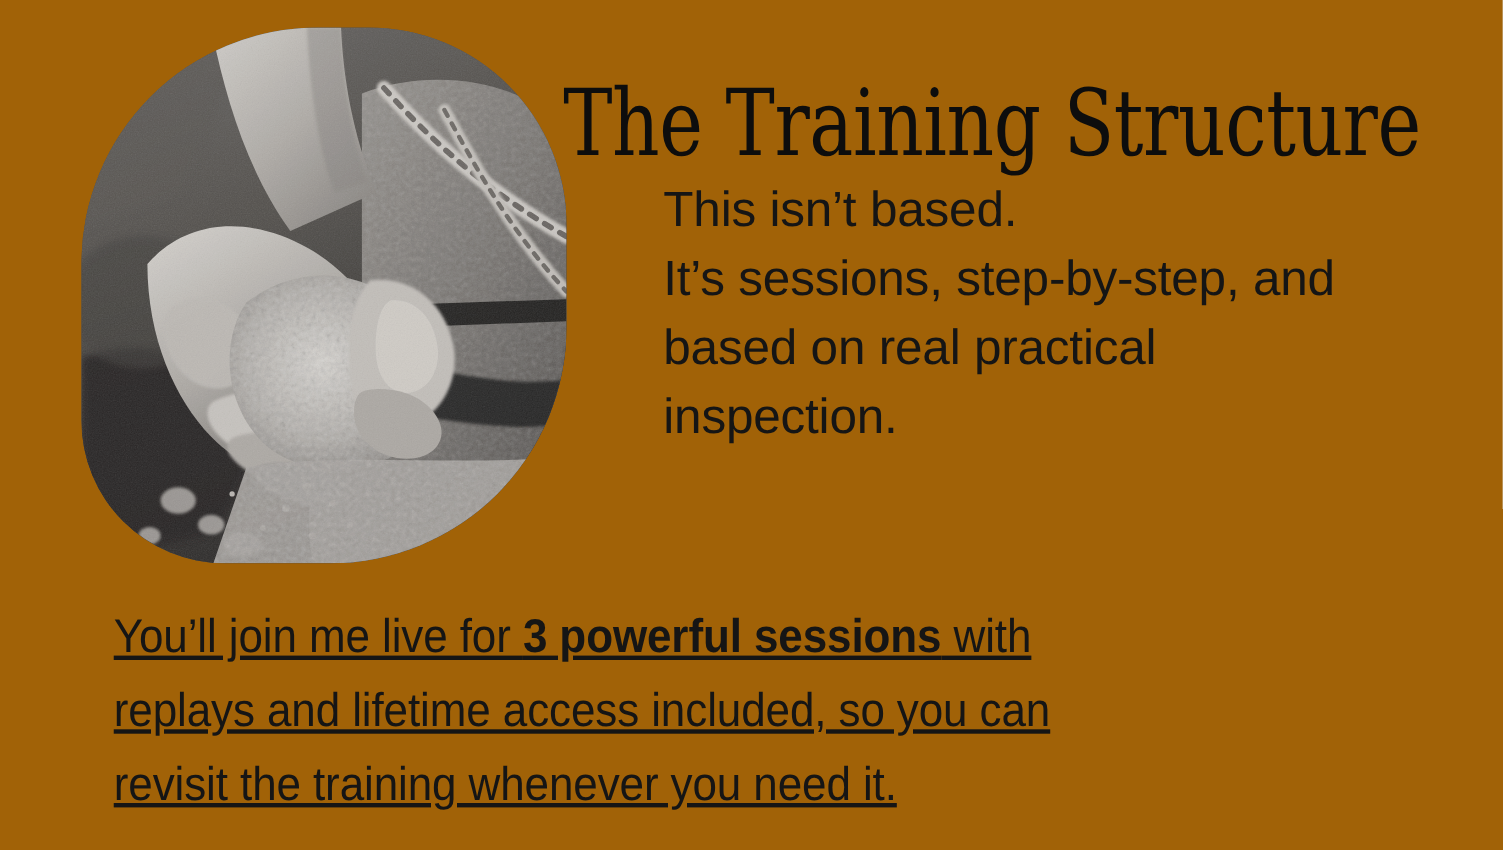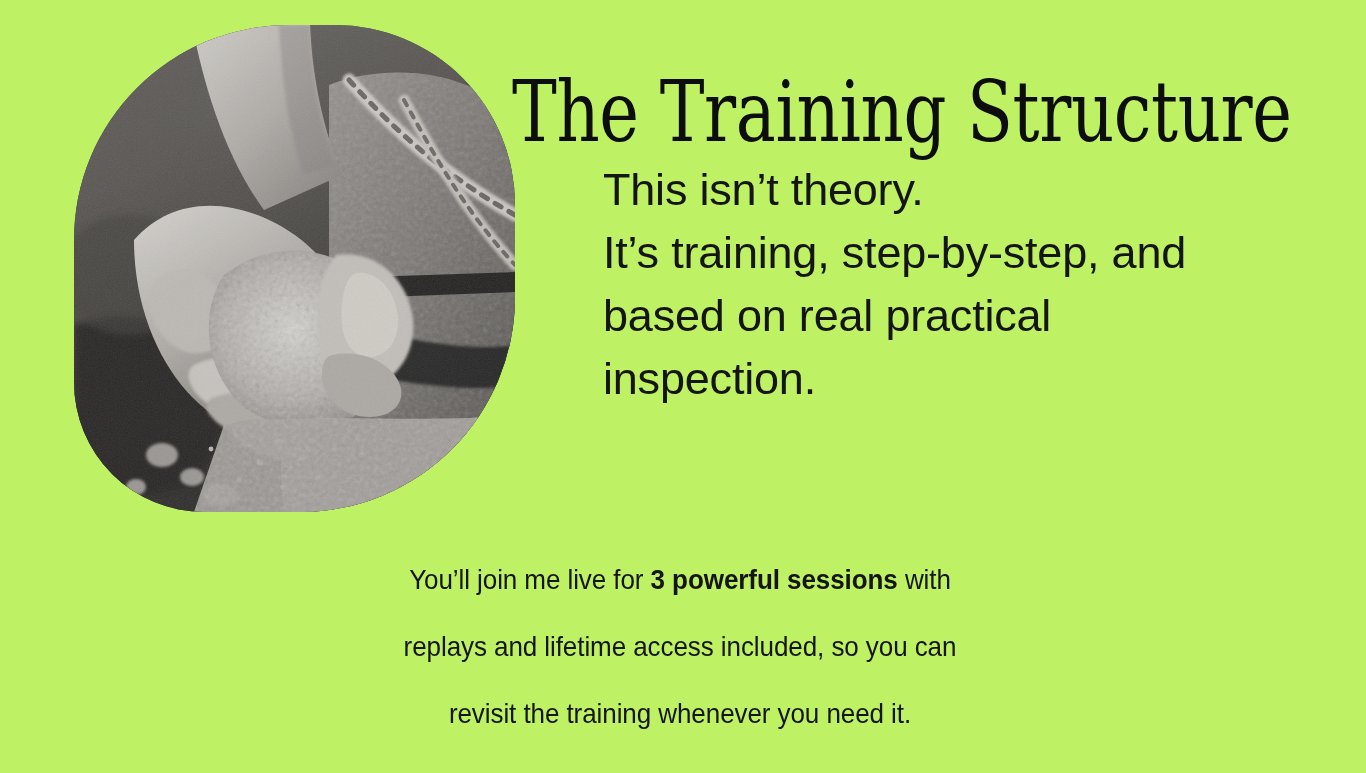--- a/index.html
+++ b/index.html
@@ -11,21 +11,21 @@
     height: 773px;
     background: #e3dfda;
     font-family: "Liberation Sans", sans-serif;
     overflow: hidden;
     position: relative;
   }
 
   #slide {
     position: absolute;
     inset: 0;
-    background: #bef264;
+    background: #a16207;
   }
 
   
   #photo-frame {
     position: absolute;
     left: 74px;
     top: 25px;
     width: 441px;
     height: 487px;
     border-radius: 215px 180px 215px 130px;
@@ -70,25 +70,25 @@
   #body-block .line {
     white-space: nowrap;
   }
 
   
   #footer-para {
     position: absolute;
     left: 60px;
     top: 546px;
     width: 1240px;
-    text-align: center;
-    font-size: 28px;
+    font-size: 43px;
     line-height: 67px;
     color: #151515;
     letter-spacing: -0.1px;
+    text-decoration: underline;
   }
   #footer-para .line {
     white-space: nowrap;
     display: block;
     transform: scaleX(0.93);
   }
   #footer-para b {
     font-weight: 700;
   }
 </style>
@@ -232,22 +232,22 @@
 
         <rect x="0" y="0" width="441" height="487" filter="url(#grain)" fill="#ffffff" opacity="0.5"></rect>
         <rect x="0" y="0" width="441" height="487" fill="#1a1a1a" opacity="0.06"></rect>
       </g>
     </svg>
   </div>
 
   <h1 id="title">The Training Structure</h1>
 
   <div id="body-block">
-    <div class="line">This isn’t theory.</div>
-    <div class="line">It’s training, step-by-step, and</div>
+    <div class="line">This isn’t based.</div>
+    <div class="line">It’s sessions, step-by-step, and</div>
     <div class="line">based on real practical</div>
     <div class="line">inspection.</div>
   </div>
 
   <div id="footer-para">
     <span class="line"><span>You’ll join me live for </span><b>3 powerful sessions</b><span> with</span></span>
     <span class="line">replays and lifetime access included, so you can</span>
     <span class="line">revisit the training whenever you need it.</span>
   </div>
 

